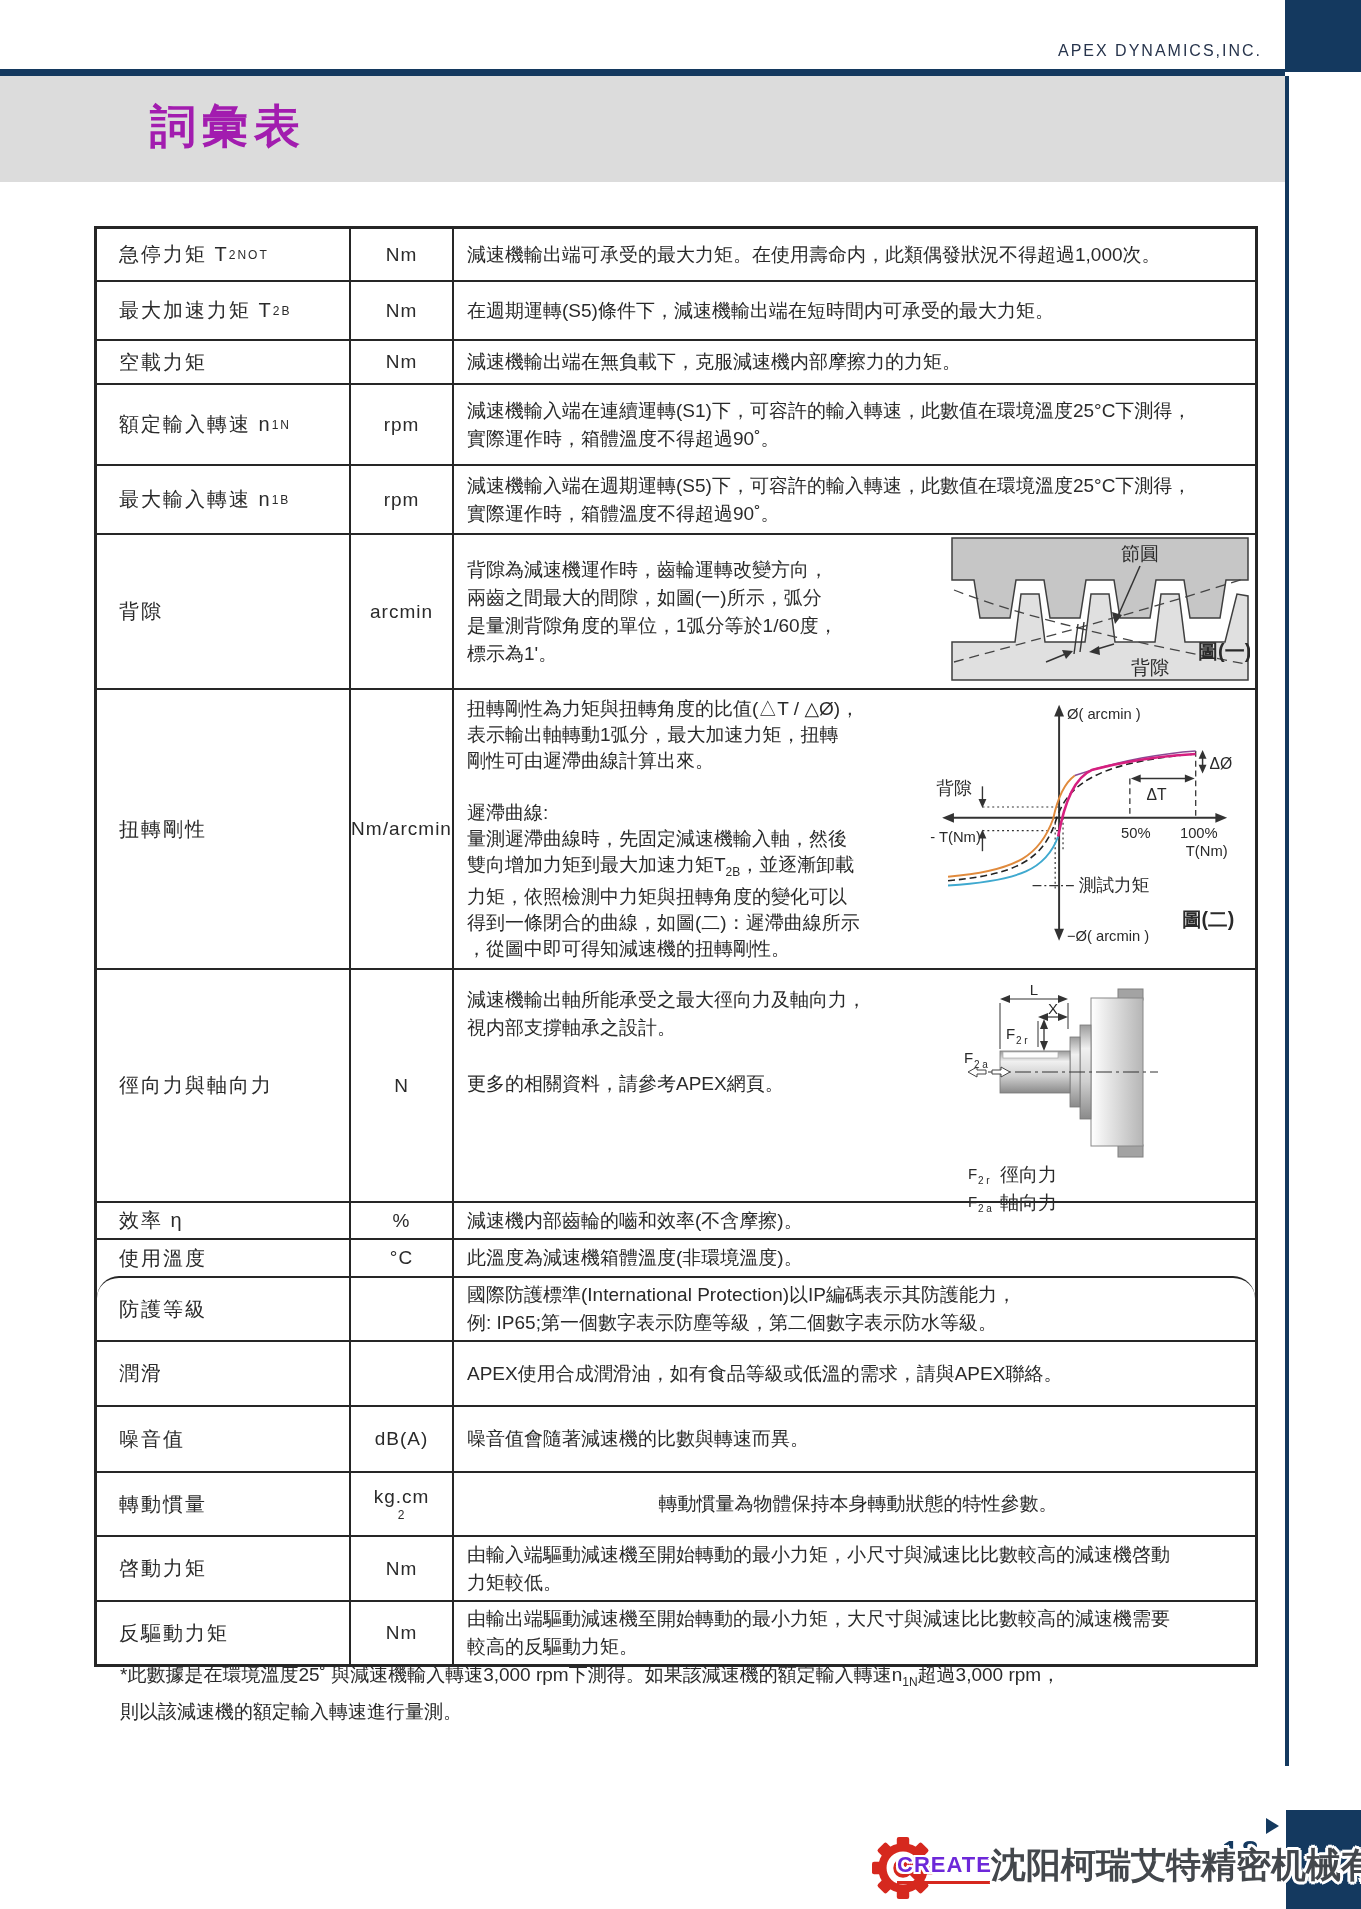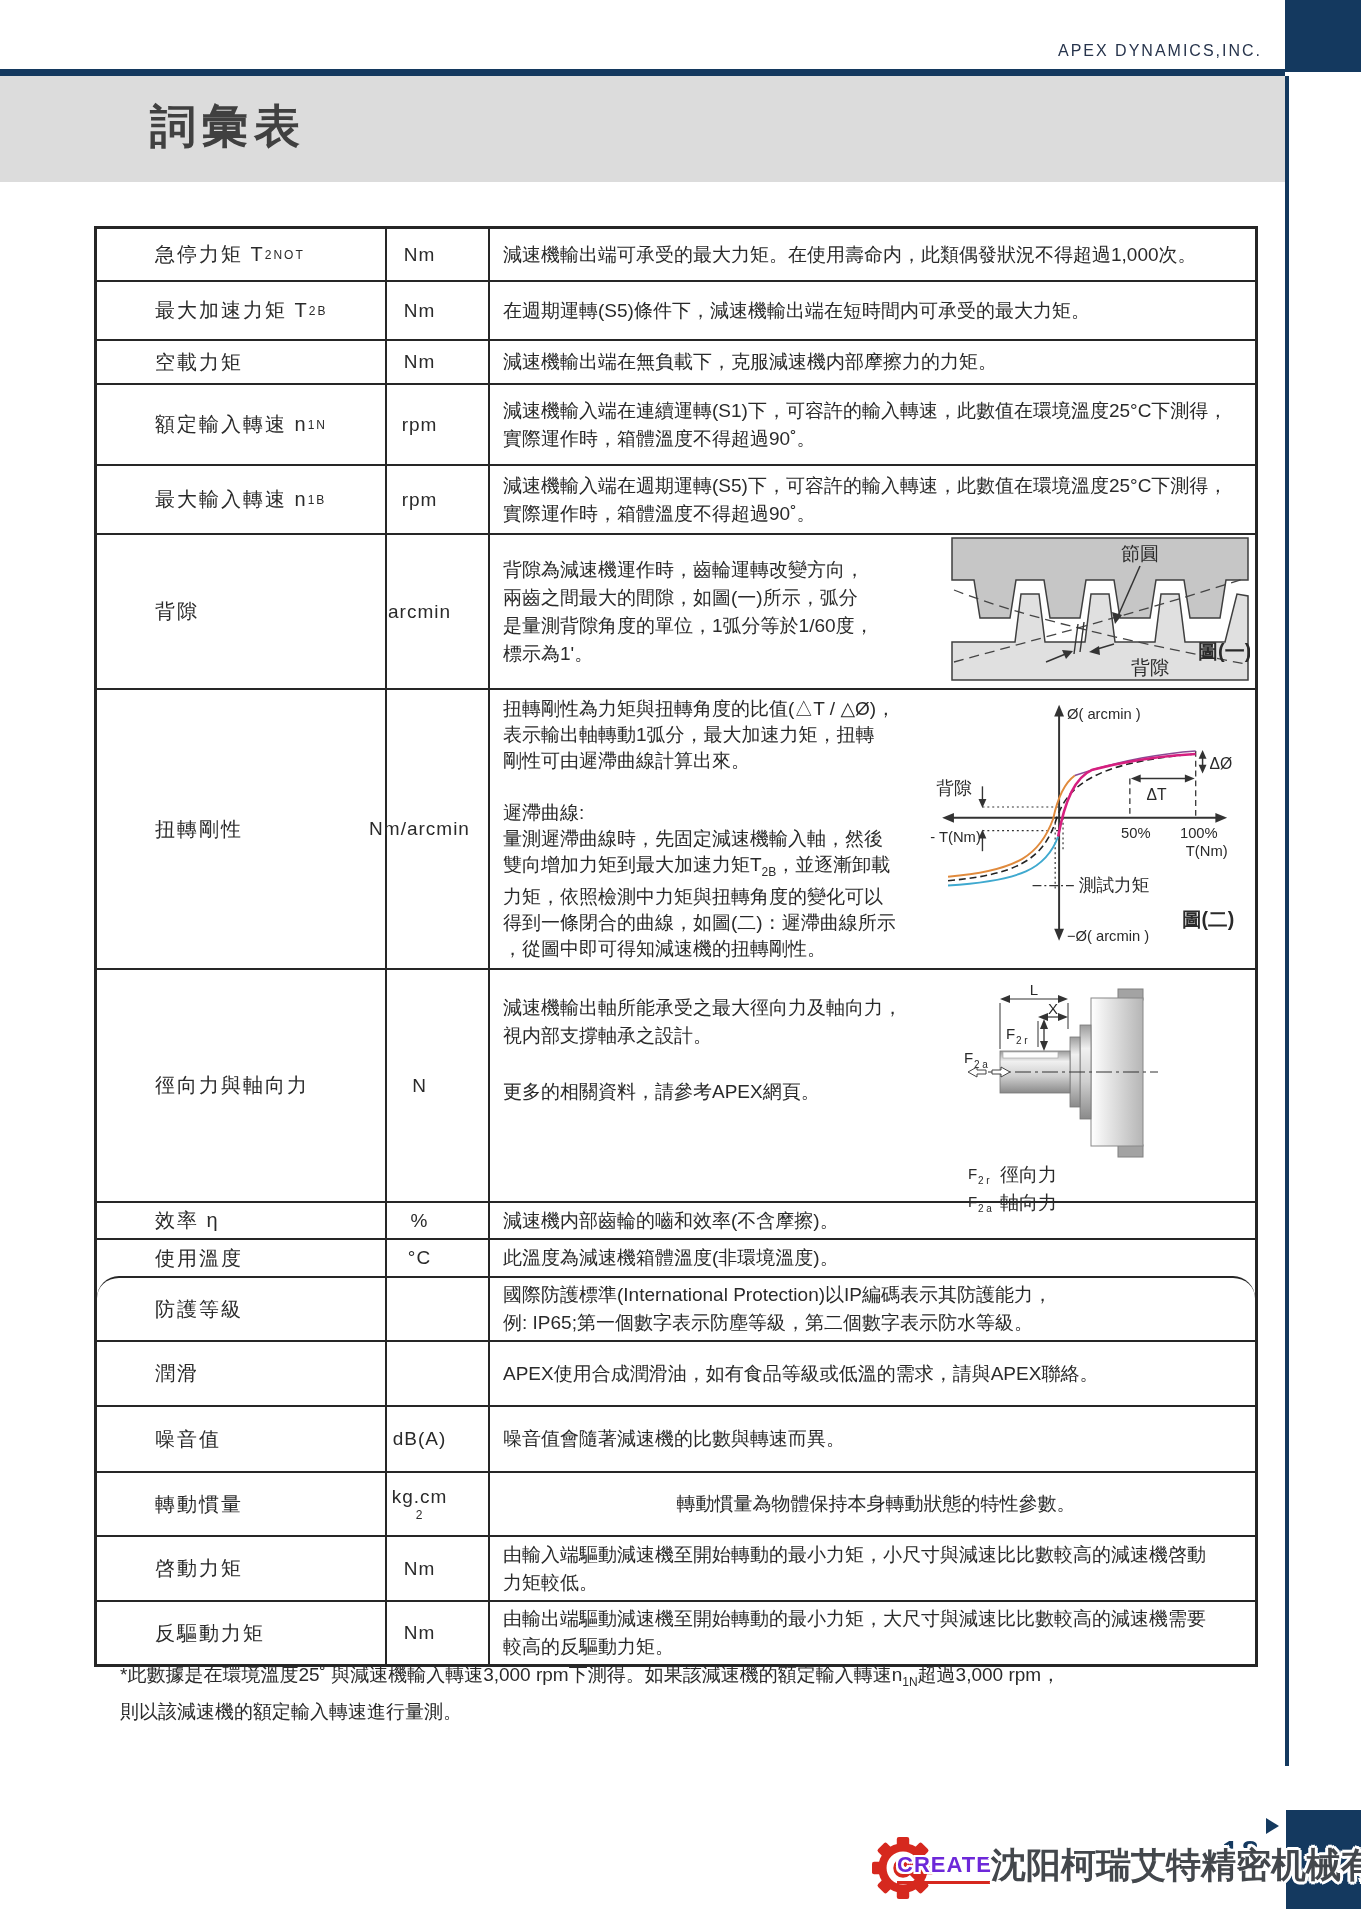--- a/index.html
+++ b/index.html
@@ -5,36 +5,36 @@
   html,body{margin:0;padding:0;background:#fff;}
   #page{position:relative;width:1361px;height:1909px;background:#fff;overflow:hidden;
         font-family:"Liberation Sans", sans-serif;color:#2a2a2a;}
 
   
   .brand{position:absolute;top:42px;right:99px;font-size:16px;letter-spacing:2px;color:#27344c;}
   .top-square{position:absolute;left:1285px;top:0;width:76px;height:72px;background:#14395f;}
   .top-rule{position:absolute;left:0;top:69px;width:1285px;height:7px;background:#14395f;}
   .banner{position:absolute;left:0;top:76px;width:1285px;height:106px;background:#dcdcdc;}
   .page-title{position:absolute;left:150px;top:96px;font-size:46px;font-weight:bold;
-              letter-spacing:6px;color:#404040;}
+              letter-spacing:6px;color:#a21caf;}
   .side-line{position:absolute;left:1285px;top:76px;width:4px;height:1690px;background:#14395f;}
 
   
   .glossary{position:absolute;left:94px;top:226px;width:1164px;border:3px solid #262626;
             box-sizing:border-box;background:#fff;}
   .t-row{display:grid;grid-template-columns:252px 103px 1fr;box-sizing:border-box;}
   .t-row + .t-row{border-top:2px solid #262626;}
-  .cell{box-sizing:border-box;display:flex;flex-direction:column;justify-content:center;margin-left:36px;}
+  .cell{box-sizing:border-box;display:flex;flex-direction:column;justify-content:center;}
   .cell.term{padding-left:22px;font-size:20px;letter-spacing:2px;flex-direction:row;
              align-items:center;justify-content:flex-start;}
   .cell.unit{border-left:2px solid #262626;align-items:center;font-size:19px;letter-spacing:1px;}
   .cell.desc{border-left:2px solid #262626;padding-left:13px;padding-right:6px;font-size:19px;}
   .cell .line{line-height:28px;min-height:28px;}
   .t-row.dense .line{line-height:26px;min-height:26px;}
-  .t-row.top .cell.desc{justify-content:flex-start;padding-top:24px;}
+  .t-row.top .cell.desc{justify-content:flex-start;padding-top:16px;}
   sub{font-size:12px;}
   sup{font-size:12px;}
 
   
   .footnote{position:absolute;left:120px;top:1660px;width:1110px;font-size:19px;}
   .footnote .line{line-height:29px;}
 
   
   .fig{position:absolute;}
   svg text{font-family:"Liberation Sans", sans-serif;fill:#2a2a2a;}

